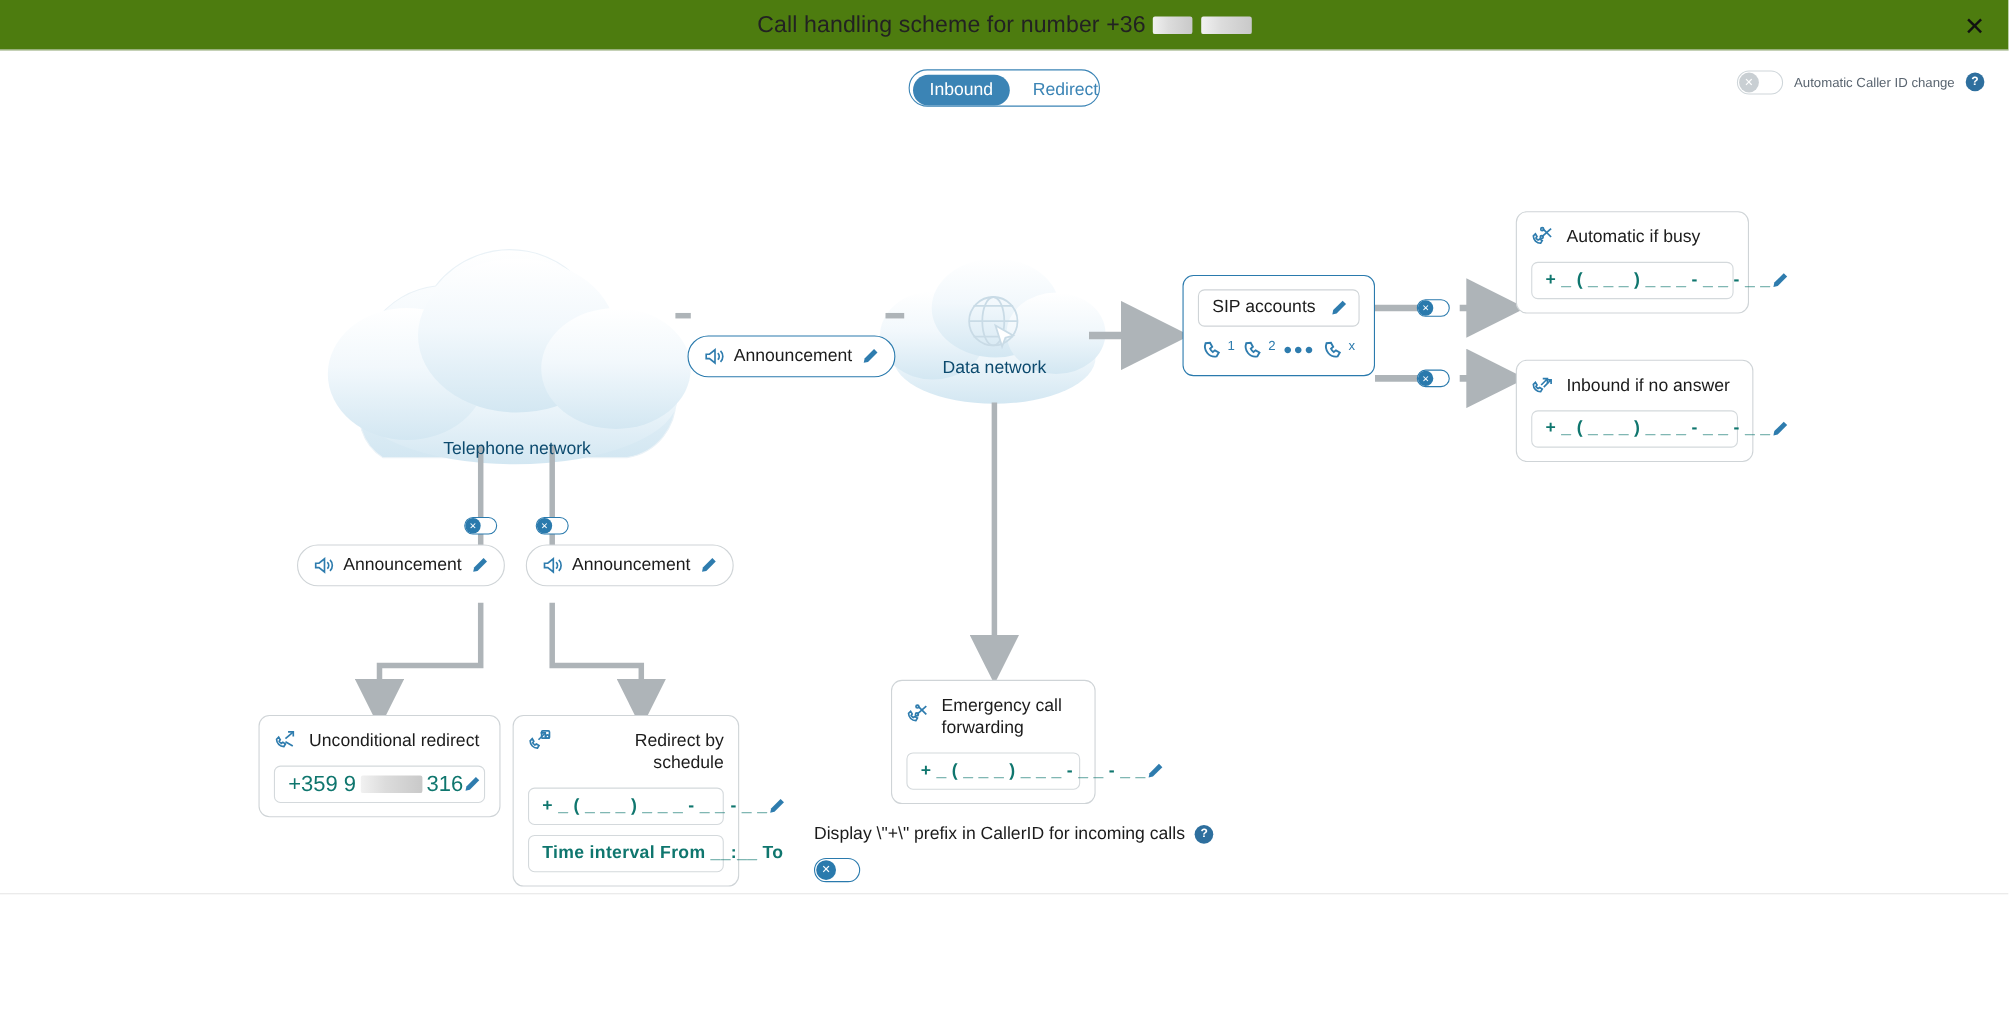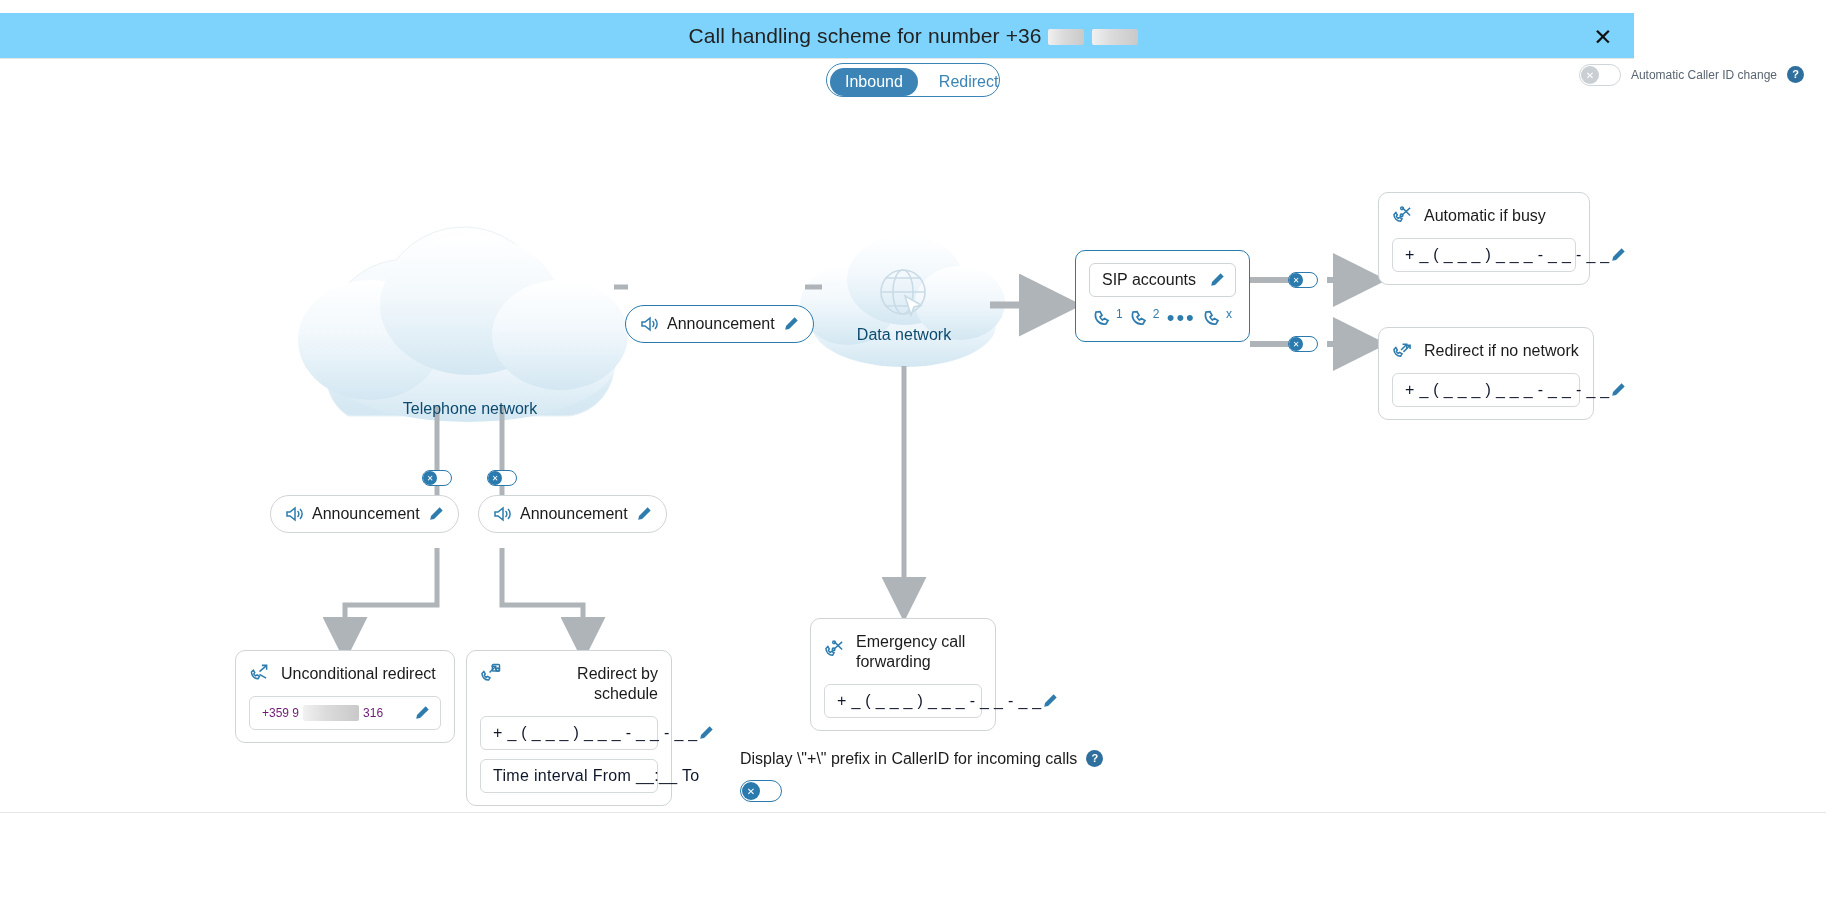--- a/index.html
+++ b/index.html
@@ -11,23 +11,23 @@
     overflow: hidden;
   }
   #root {
     position: relative;
     width: 1826px; height: 919px;
     background: #ffffff;
   }
 
   
   .titlebar {
-    position: absolute; left: 0; top: 13px; width: 1634px; height: 46px;
+    position: absolute; left: 0; top: 0; width: 1826px; height: 46px;
     border-bottom: 1px solid #e6e6e6;
-    background: #7dd3fc;
+    background: #4d7c0f;
   }
   .title-text {
     position: absolute; left: 0; top: 0; width: 1826px;
     text-align: center; line-height: 46px;
     font-size: 21px; color: #222; letter-spacing: .1px;
   }
   .redact {
     display: inline-block; vertical-align: middle;
     background: linear-gradient(90deg,#f1f1f1 0%, #dcdcdc 40%, #c9c9c9 100%);
     border-radius: 2px;
@@ -111,23 +111,23 @@
     border-radius: 10px; padding: 12px 13px;
   }
   .card.accent { border-color: #2a7aad; }
   .card-head { display: flex; align-items: flex-start; gap: 11px; }
   .card-title { font-size: 16px; color: #1b1b1b; line-height: 1.25; padding-top: 1px; }
   .field {
     margin-top: 12px; height: 34px; border: 1px solid #d4d9dc; border-radius: 6px;
     display: flex; align-items: center; justify-content: space-between;
     padding: 0 10px 0 12px; background: #fff; cursor: text;
   }
-  .field .val { font-size: 12px; color: #701a75; white-space: nowrap;
+  .field .val { font-size: 20px; color: #0f766e; white-space: nowrap;
                 display: flex; align-items: center; }
-  .field .ph { font-size: 16px; color: #0f172a; letter-spacing: .3px; white-space: nowrap; }
+  .field .ph { font-size: 16px; color: #0f766e; letter-spacing: .3px; white-space: nowrap; font-weight: bold; }
   .field + .field { margin-top: 9px; }
 
   .sip-box {
     border: 1px solid #cfd4d7; border-radius: 6px; height: 34px;
     display: flex; align-items: center; justify-content: space-between;
     padding: 0 10px 0 12px; font-size: 16px; color: #1b1b1b; cursor: pointer; text-align: center;
   }
   .sip-icons {
     display: flex; align-items: center; justify-content: space-between;
     margin-top: 10px; padding: 0 4px;
@@ -444,21 +444,21 @@
 
     <div class="card" style="left:1378px; top:227px; width:216px;">
       <div class="card-head">
         <span class="icon-blue">
           <svg width="21" height="19" viewBox="0 0 22 20" fill="none" stroke="#2e7cae" stroke-width="1.6">
             <path d="M2,10 a7,7 0 0 0 7,7 l1.5,-2.5 l-2.5,-1.5 l-1.5,1 a6,6 0 0 1 -2,-2 l1,-1.5 l-1.5,-2.5 z"></path>
             <path d="M9.5,10.5 L15,5 M11,4.5 L15.5,4.5 L15.5,9"></path>
             <path d="M12,12.5 L18.5,6 M15,5.5 L19,5.5 L19,9.5"></path>
           </svg>
         </span>
-        <span class="card-title">Redirect if no network</span>
+        <span class="card-title">Inbound if no answer</span>
       </div>
       <div class="field">
         <span class="ph">+ _ ( _ _ _ ) _ _ _ - _ _ - _ _</span>
         <span class="pencil">
           <svg width="16" height="16" viewBox="0 0 16 16" fill="#2e7cae">
               <path d="M11.6,1.3l3.1,3.1l-8.6,8.6l-3.9,0.8l0.8-3.9L11.6,1.3z"></path>
             </svg>
         </span>
       </div>
     </div>

